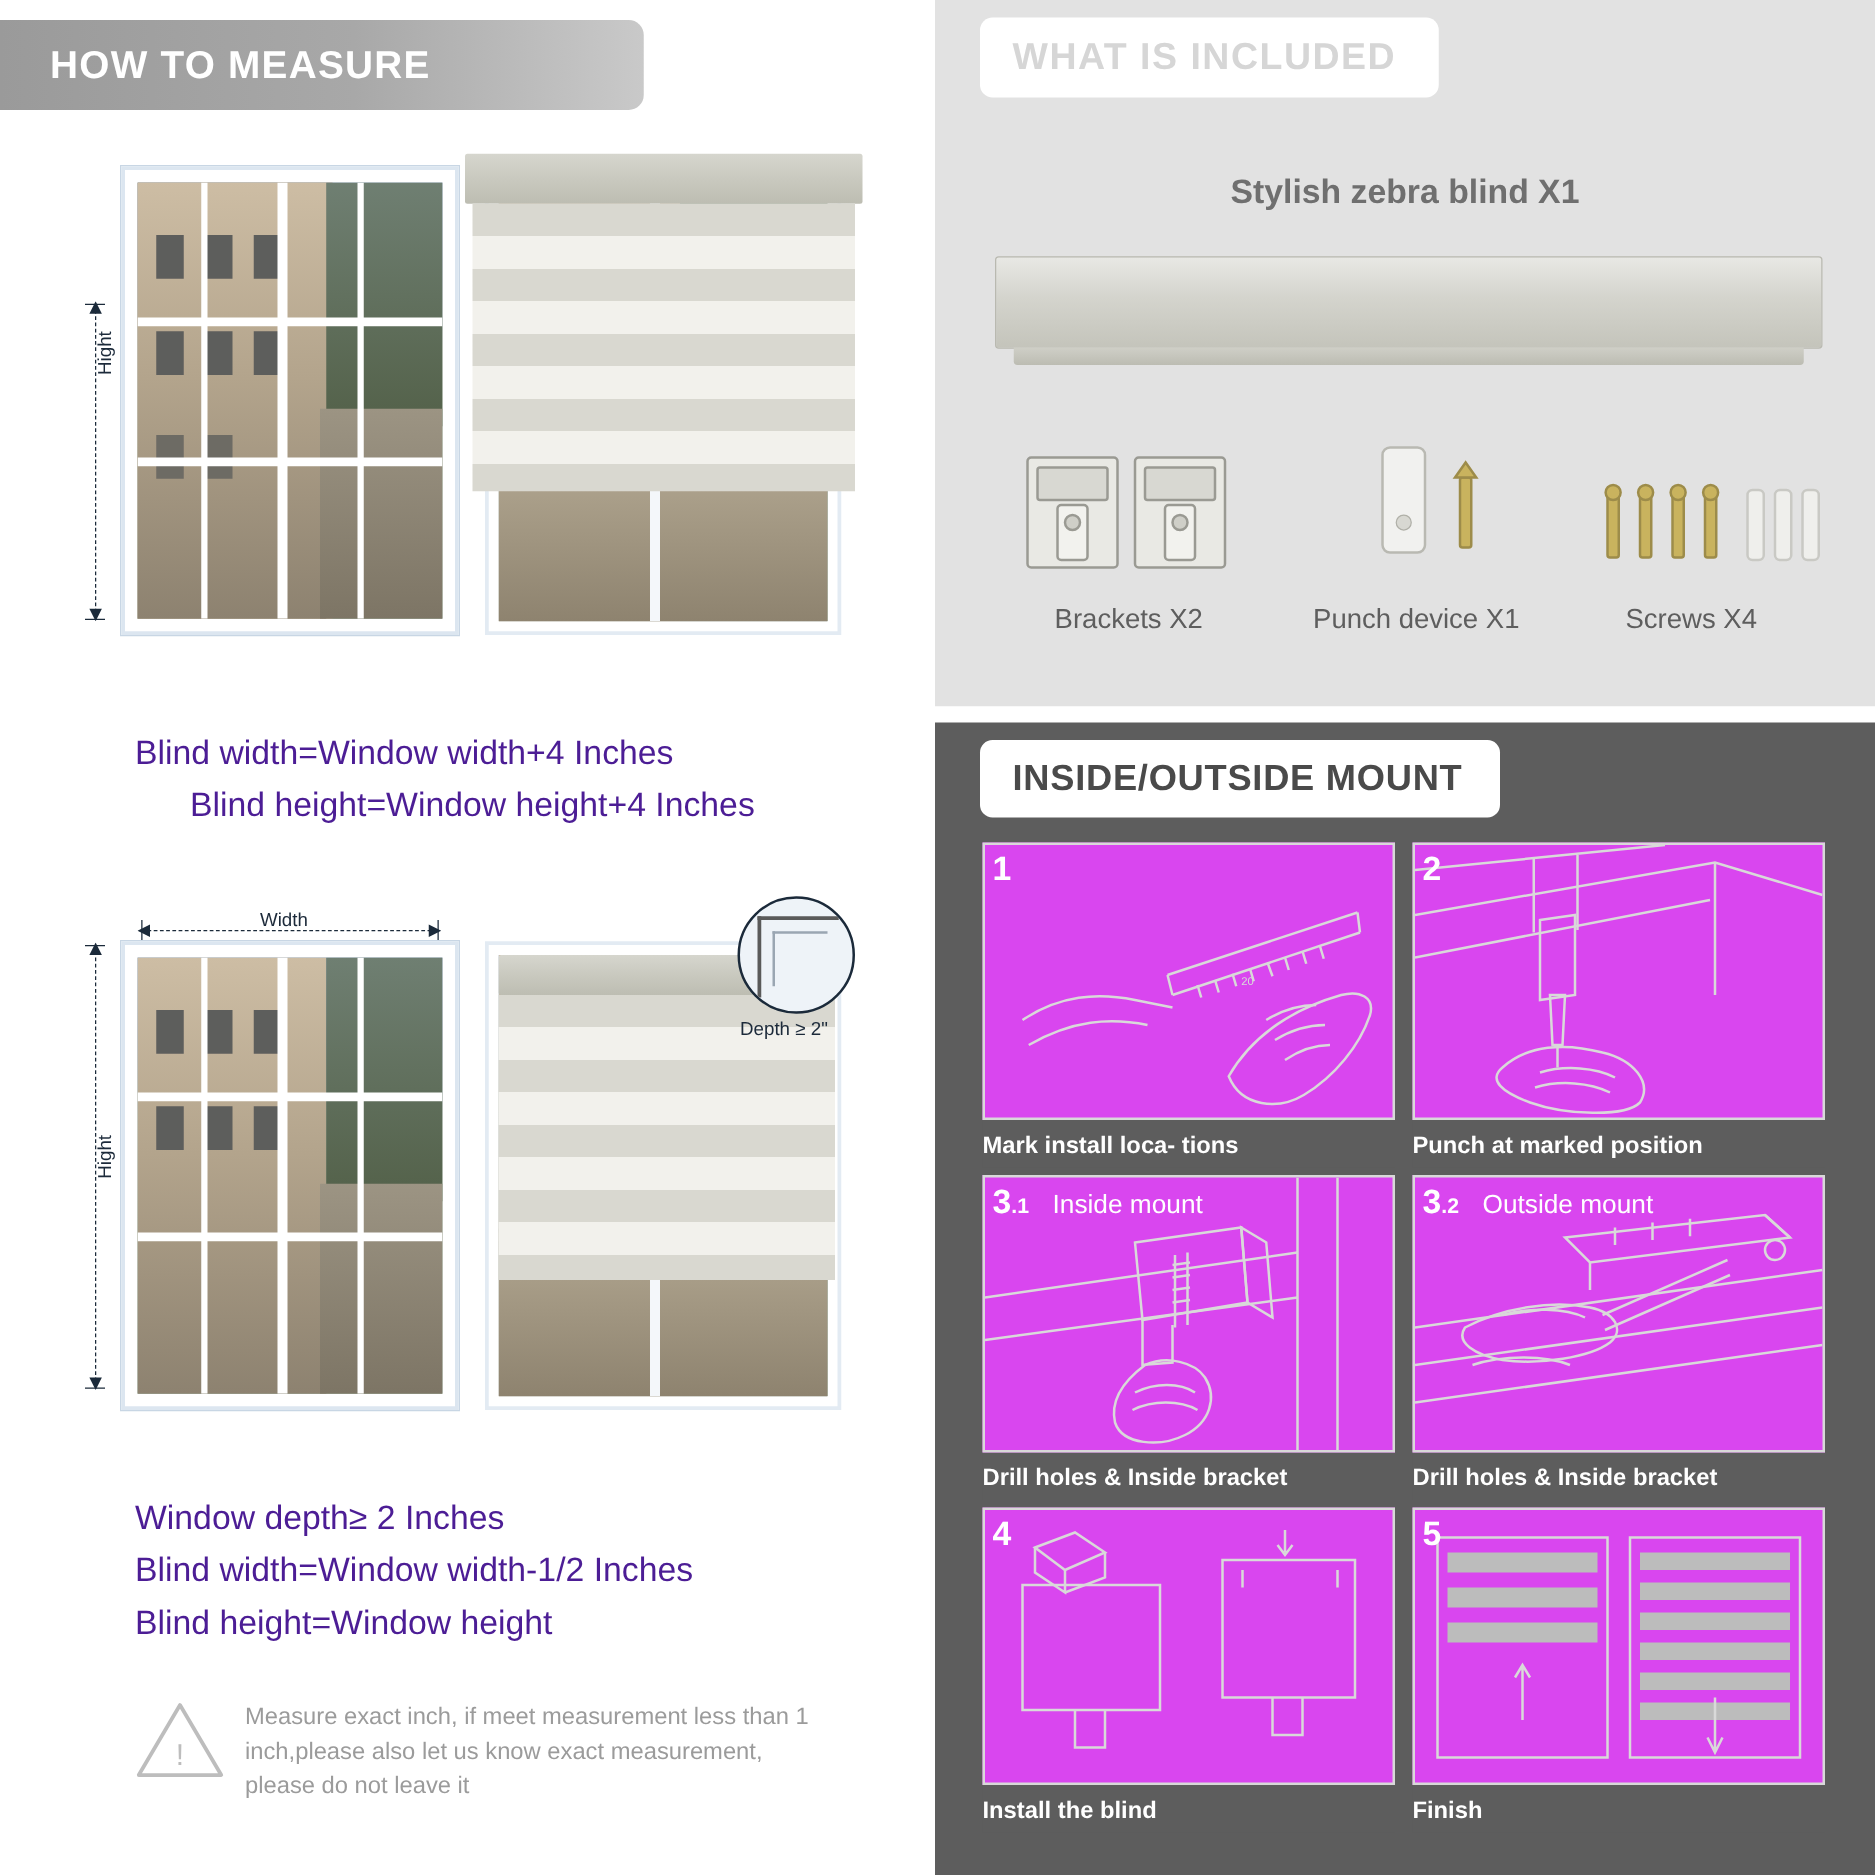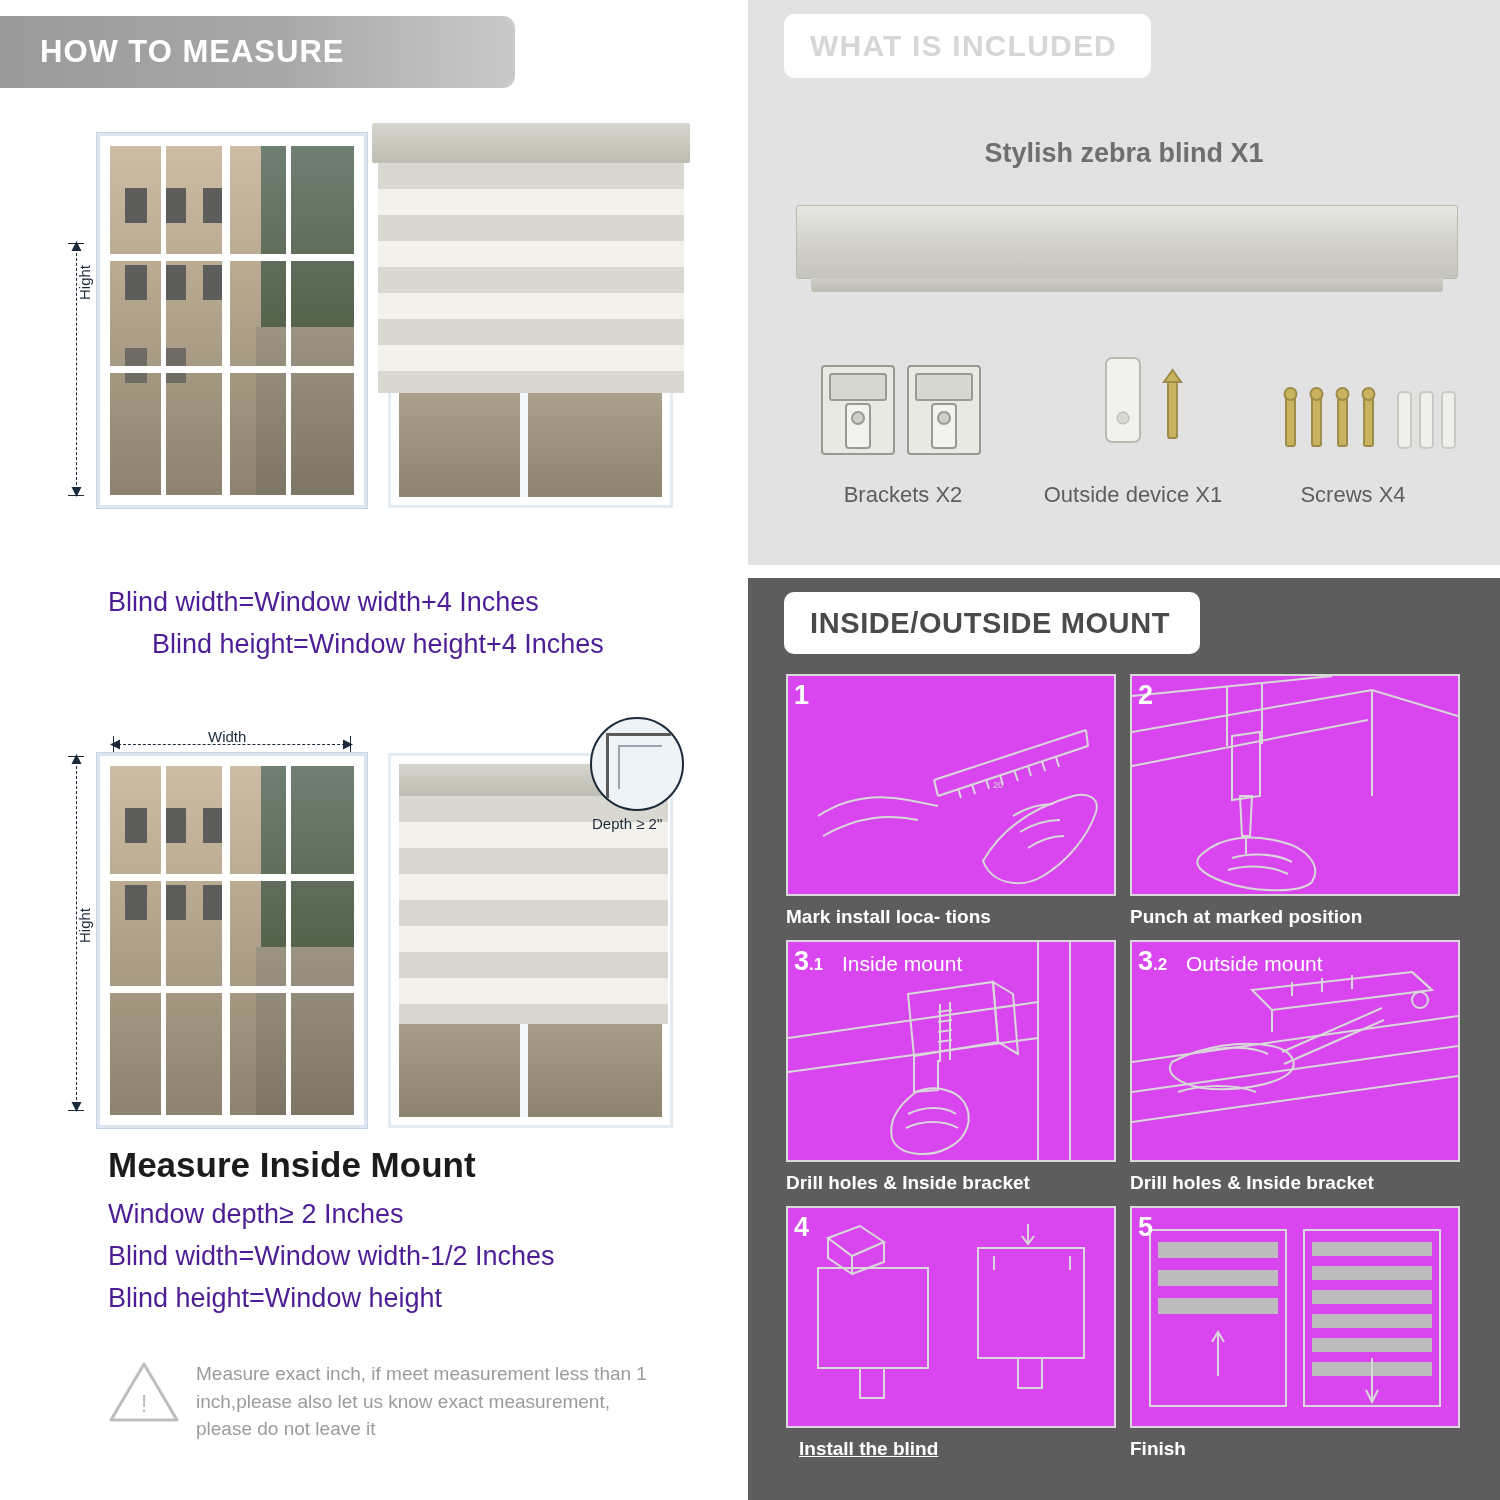--- a/index.html
+++ b/index.html
@@ -391,21 +391,20 @@
         <div class="blind-head" style="left:8px;top:8px;width:269px;height:32px;"></div>
         <div class="blind-body" style="left:8px;top:40px;width:269px;height:228px;"></div>
       </div>
 
       <div style="position:absolute;left:590px;top:-8px;width:90px;height:90px;border:2px solid #1b2a3a;border-radius:50%;background:#eef3f8;overflow:hidden;">
         <div style="position:absolute;left:14px;top:14px;width:62px;height:62px;border-left:3px solid #5a5a5a;border-top:3px solid #5a5a5a;"></div>
         <div style="position:absolute;left:26px;top:26px;width:42px;height:42px;border-left:2px solid #9aa6b2;border-top:2px solid #9aa6b2;"></div>
       </div>
       <div class="dim-label" style="left:592px;top:90px;">Depth ≥ 2"</div>
 
-      <div class="heading" style="left:108px;top:420px;font-size:35px;">Measure Inside Mount</div>
       <div class="sub" style="left:108px;top:474px;font-size:27px;">Window depth≥ 2 Inches</div>
       <div class="sub" style="left:108px;top:516px;font-size:27px;">Blind width=Window width-1/2 Inches</div>
       <div class="sub" style="left:108px;top:558px;font-size:27px;">Blind height=Window height</div>
     </div>
 
     <div class="note-wrap" style="left:108px;top:1360px;">
       <div class="warn-tri">
         <svg width="72" height="64" viewBox="0 0 72 64">
           <polygon points="36,4 69,60 3,60" fill="none" stroke="#bdbdbd" stroke-width="3" stroke-linejoin="round"></polygon>
           <text x="36" y="52" font-size="24" fill="#bdbdbd" text-anchor="middle" font-family="Liberation Sans, sans-serif">!</text>
@@ -466,21 +465,21 @@
           </g>
           <g stroke="#c9c9c4" stroke-width="2" fill="#efefec">
             <rect x="120" y="40" width="13" height="56" rx="4"></rect>
             <rect x="142" y="40" width="13" height="56" rx="4"></rect>
             <rect x="164" y="40" width="13" height="56" rx="4"></rect>
           </g>
         </svg>
       </div>
 
       <div class="parts-label" style="left:30px;top:482px;width:250px;">Brackets X2</div>
-      <div class="parts-label" style="left:260px;top:482px;width:250px;">Outside device X1</div>
+      <div class="parts-label" style="left:260px;top:482px;width:250px;">Punch device X1</div>
       <div class="parts-label" style="left:480px;top:482px;width:250px;">Screws X4</div>
     </div>
 
     <div class="mount-panel">
       <div class="banner-white-2">
         <span>INSIDE/OUTSIDE MOUNT</span>
       </div>
 
       <div class="step-card" style="left:38px;top:96px;width:330px;height:260px;">
         <div class="step-img" style="width:330px;height:222px;">
@@ -580,21 +579,21 @@
               <path d="M30 60 L140 60 L140 160 L30 160 Z"></path>
               <path d="M72 160 L72 190 L96 190 L96 160"></path>
               <path d="M190 40 L296 40 L296 150 L190 150 Z"></path>
               <path d="M206 48 L206 62 M282 48 L282 62"></path>
               <path d="M230 150 L230 180 L254 180 L254 150"></path>
               <path d="M240 16 L240 34 M234 28 L240 36 L246 28"></path>
             </g>
           </svg>
         </div>
         <div class="step-num"><span>4</span></div>
-        <div class="step-caption" style="left:13px;top:232px;text-decoration:underline;">Install the blind</div>
+        <div class="step-caption" style="left:0;top:232px;">Install the blind</div>
       </div>
 
       <div class="step-card" style="left:382px;top:628px;width:330px;height:260px;">
         <div class="step-img" style="width:330px;height:222px;">
           <svg width="326" height="218" viewBox="0 0 326 218">
             <g fill="none" stroke="#d9d9d9" stroke-width="2">
               <rect x="18" y="22" width="136" height="176"></rect>
               <rect x="172" y="22" width="136" height="176"></rect>
             </g>
             <g fill="#bcbcbc">

